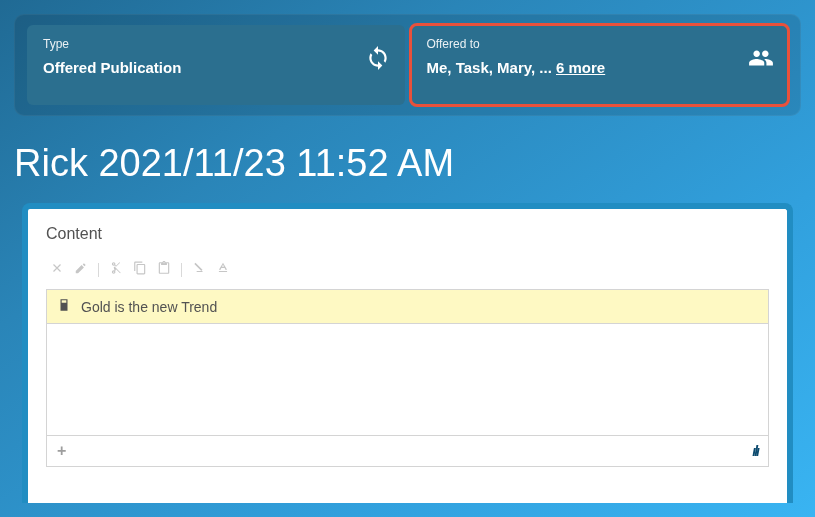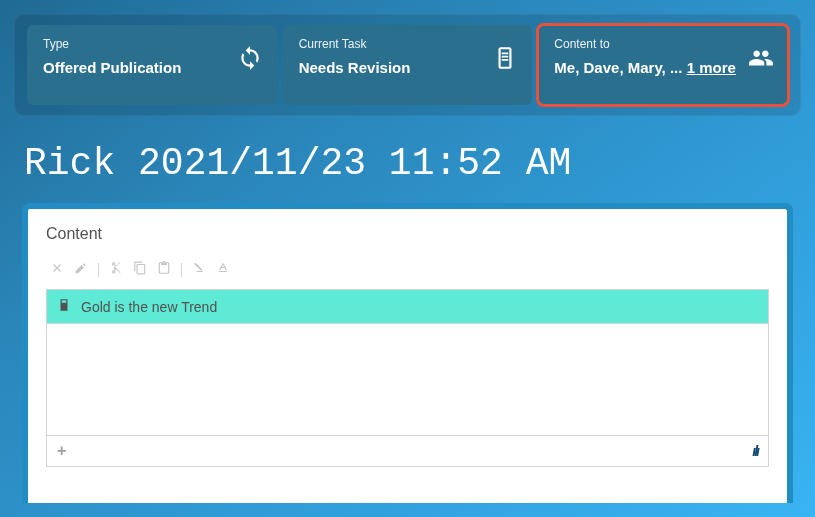--- a/index.html
+++ b/index.html
@@ -47,23 +47,22 @@
     height: 26px;
     fill: #fff;
   }
   .more-link {
     text-decoration: underline;
     cursor: pointer;
   }
   .page-title {
     font-size: 38px;
     font-weight: 400;
-    margin: 26px 0 18px 24px;
+    margin: 26px 0 18px 14px;
     color: #fff;
-    font-family: Liberation Mono, monospace;
   }
   .content-panel {
     background: #fff;
     color: #525252;
     margin: 0 22px 11px 22px;
     border-radius: 8px 8px 0 0;
     border: 6px solid #218dc2;
     border-bottom: none;
     padding: 16px 18px 4px 18px;
     height: 300px;
@@ -83,21 +82,21 @@
   }
   .toolbar svg { width: 14px; height: 14px; fill: #c6c6c6; }
   .tb-sep { width:1px; height:14px; background:#d9d9d9; }
   .doc-box {
     border: 1px solid #d4d4d4;
     background: #fff;
     height: 178px;
     position: relative;
   }
   .doc-header {
-    background: #5eead4;
+    background: #fef9c3;
     border-bottom: 1px solid #d4d4d4;
     padding: 8px 10px;
     display: flex;
     align-items: center;
     gap: 10px;
     font-size: 14px;
     color: #525252;
   }
   .doc-header svg { width:14px; height:14px; fill:#525252; }
   .doc-footer {
@@ -128,32 +127,25 @@
 <div class="card-row">
 
   <div class="card">
     <div class="card-label">Type</div>
     <div class="card-value">Offered Publication</div>
     <svg class="card-icon" viewBox="0 0 24 24">
         <path d="M12 4V1L8 5l4 4V6c3.3 0 6 2.7 6 6 0 1-.3 2-.7 2.8l1.5 1.5C19.5 15 20 13.6 20 12c0-4.4-3.6-8-8-8zm0 14c-3.3 0-6-2.7-6-6 0-1 .3-2 .7-2.8L5.2 7.7C4.5 9 4 10.4 4 12c0 4.4 3.6 8 8 8v3l4-4-4-4v3z"></path>
       </svg>
   </div>
 
-  <div class="card">
-    <div class="card-label">Current Task</div>
-    <div class="card-value">Needs Revision</div>
-    <svg class="card-icon" viewBox="0 0 24 24">
-        <path d="M16 2H8C6.9 2 6 2.9 6 4v16c0 1.1.9 2 2 2h8c1.1 0 2-.9 2-2V4c0-1.1-.9-2-2-2zm0 18H8V4h8v16zM9 7h6v1.5H9zM9 10h6v1.5H9zM9 13h6v1.5H9z"></path>
-      </svg>
-  </div>
 
   <div class="card highlight">
-    <div class="card-label">Content to</div>
+    <div class="card-label">Offered to</div>
     <div class="card-value">
-      <span>Me, Dave, Mary, ... </span><span class="more-link">1 more</span>
+      <span>Me, Task, Mary, ... </span><span class="more-link">6 more</span>
     </div>
     <svg class="card-icon" viewBox="0 0 24 24">
         <path d="M16 11c1.7 0 3-1.3 3-3s-1.3-3-3-3-3 1.3-3 3 1.3 3 3 3zm-8 0c1.7 0 3-1.3 3-3S9.7 5 8 5 5 6.3 5 8s1.3 3 3 3zm0 2c-2.3 0-7 1.2-7 3.5V19h14v-2.5C15 14.2 10.3 13 8 13zm8 0c-.3 0-.6 0-1 .1 1.2.9 2 2 2 3.4V19h6v-2.5c0-2.3-4.7-3.5-7-3.5z"></path>
       </svg>
   </div>
 
 </div>
 
 <h1 class="page-title">Rick 2021/11/23 11:52 AM</h1>
 

